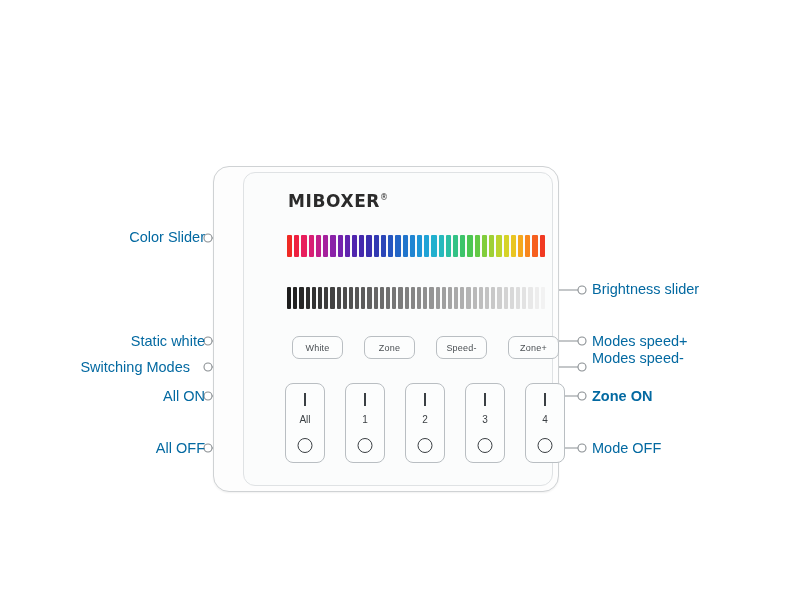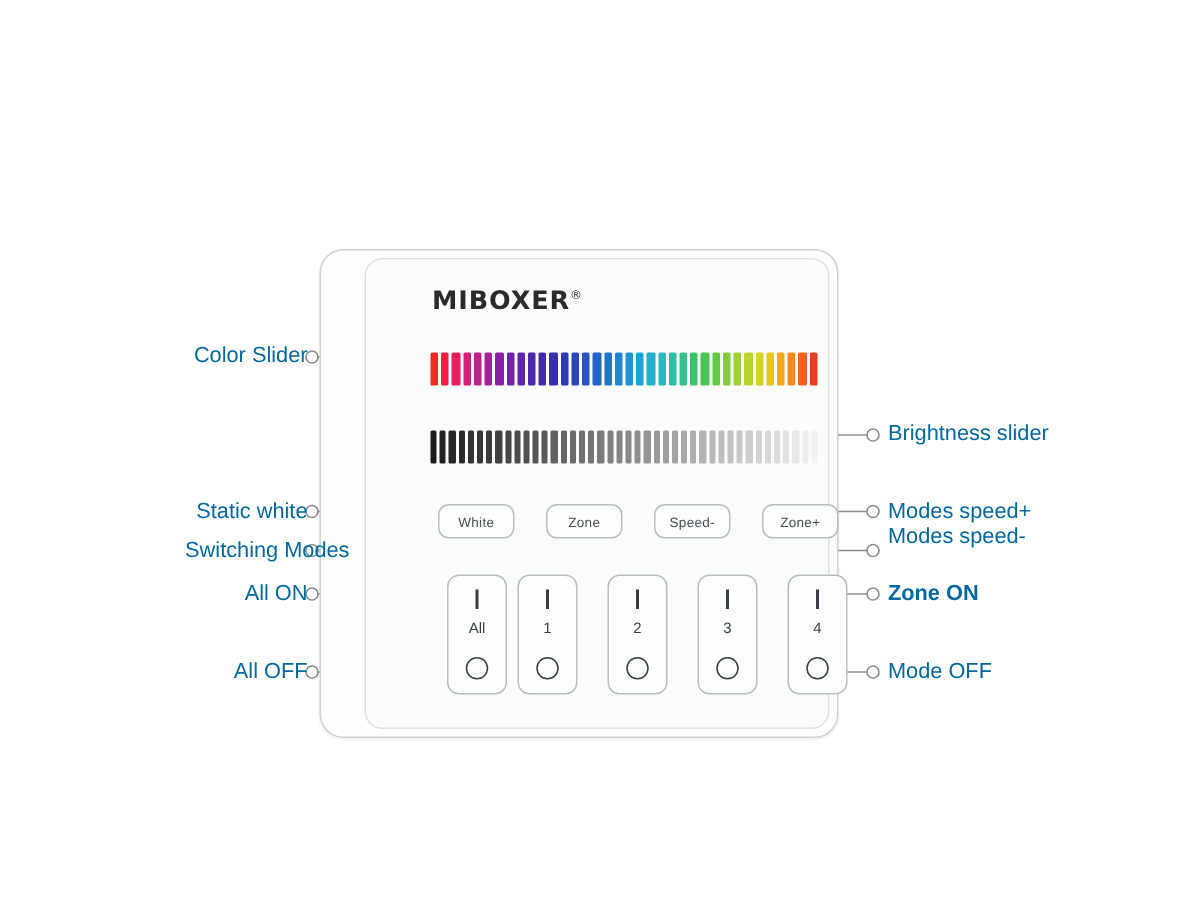--- a/index.html
+++ b/index.html
@@ -140,39 +140,39 @@
     position: absolute;
     left: 50%;
     bottom: 9px;
     transform: translateX(-50%);
     width: 15px;
     height: 15px;
     border: 1.6px solid #3a3f43;
     border-radius: 50%;
     box-sizing: border-box;
   }
-  #zone-all { left: 54px; }
+  #zone-all { left: 41px; }
   #zone-1   { left: 101px; }
   #zone-2   { left: 161px; }
   #zone-3   { left: 221px; }
   #zone-4   { left: 281px; }
 
   
   .callout {
     position: absolute;
     font-size: 14.5px;
     color: #0369a1;
     white-space: nowrap;
   }
   .callout.left  { text-align: right; }
   .callout.right { text-align: left; }
 
   #lbl-color-slider   { right: 595px; top: 229px; }
   #lbl-static-white   { right: 595px; top: 333px; }
-  #lbl-switching      { right: 567px; top: 359px; }
+  #lbl-switching      { right: 610px; top: 359px; }
   #lbl-all-on         { right: 595px; top: 388px; }
   #lbl-all-off        { right: 595px; top: 440px; }
 
   #lbl-brightness     { left: 592px; top: 281px; }
   #lbl-modes-plus     { left: 592px; top: 333px; }
   #lbl-modes-minus    { left: 592px; top: 350px; }
   #lbl-zone-on        { left: 592px; top: 388px; font-weight: bold; }
   #lbl-zone-off       { left: 592px; top: 440px; }
 
   

